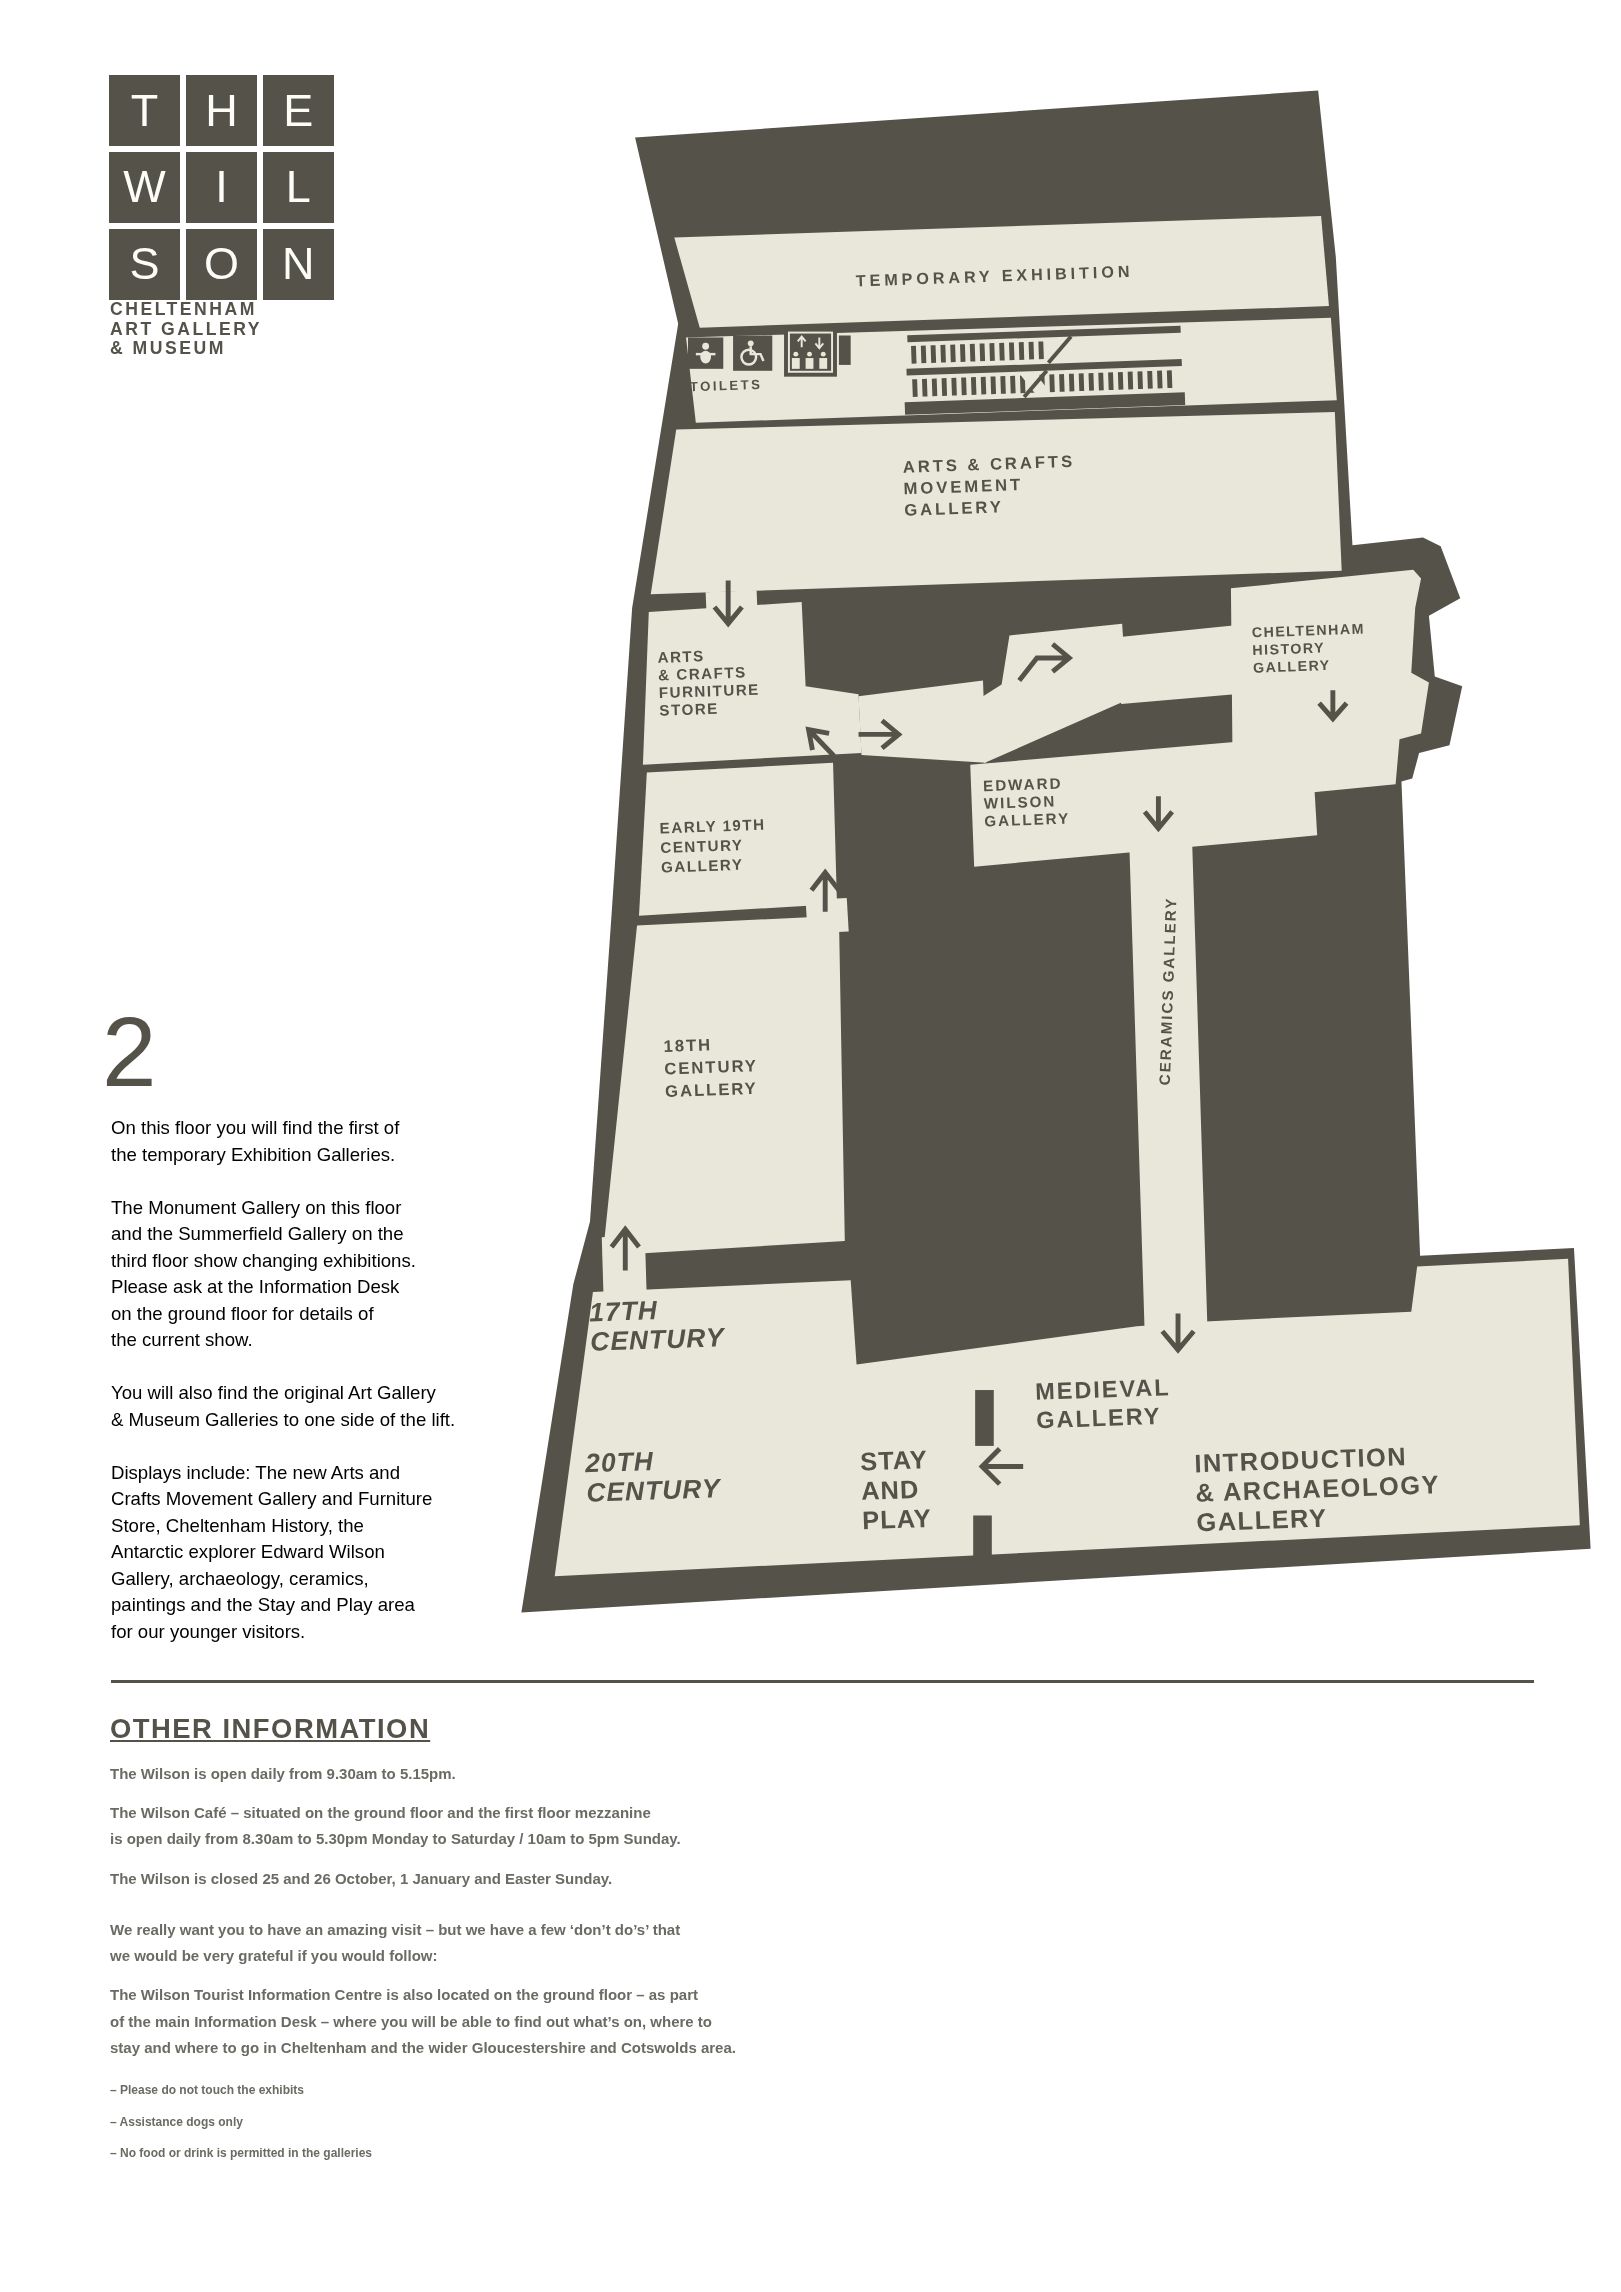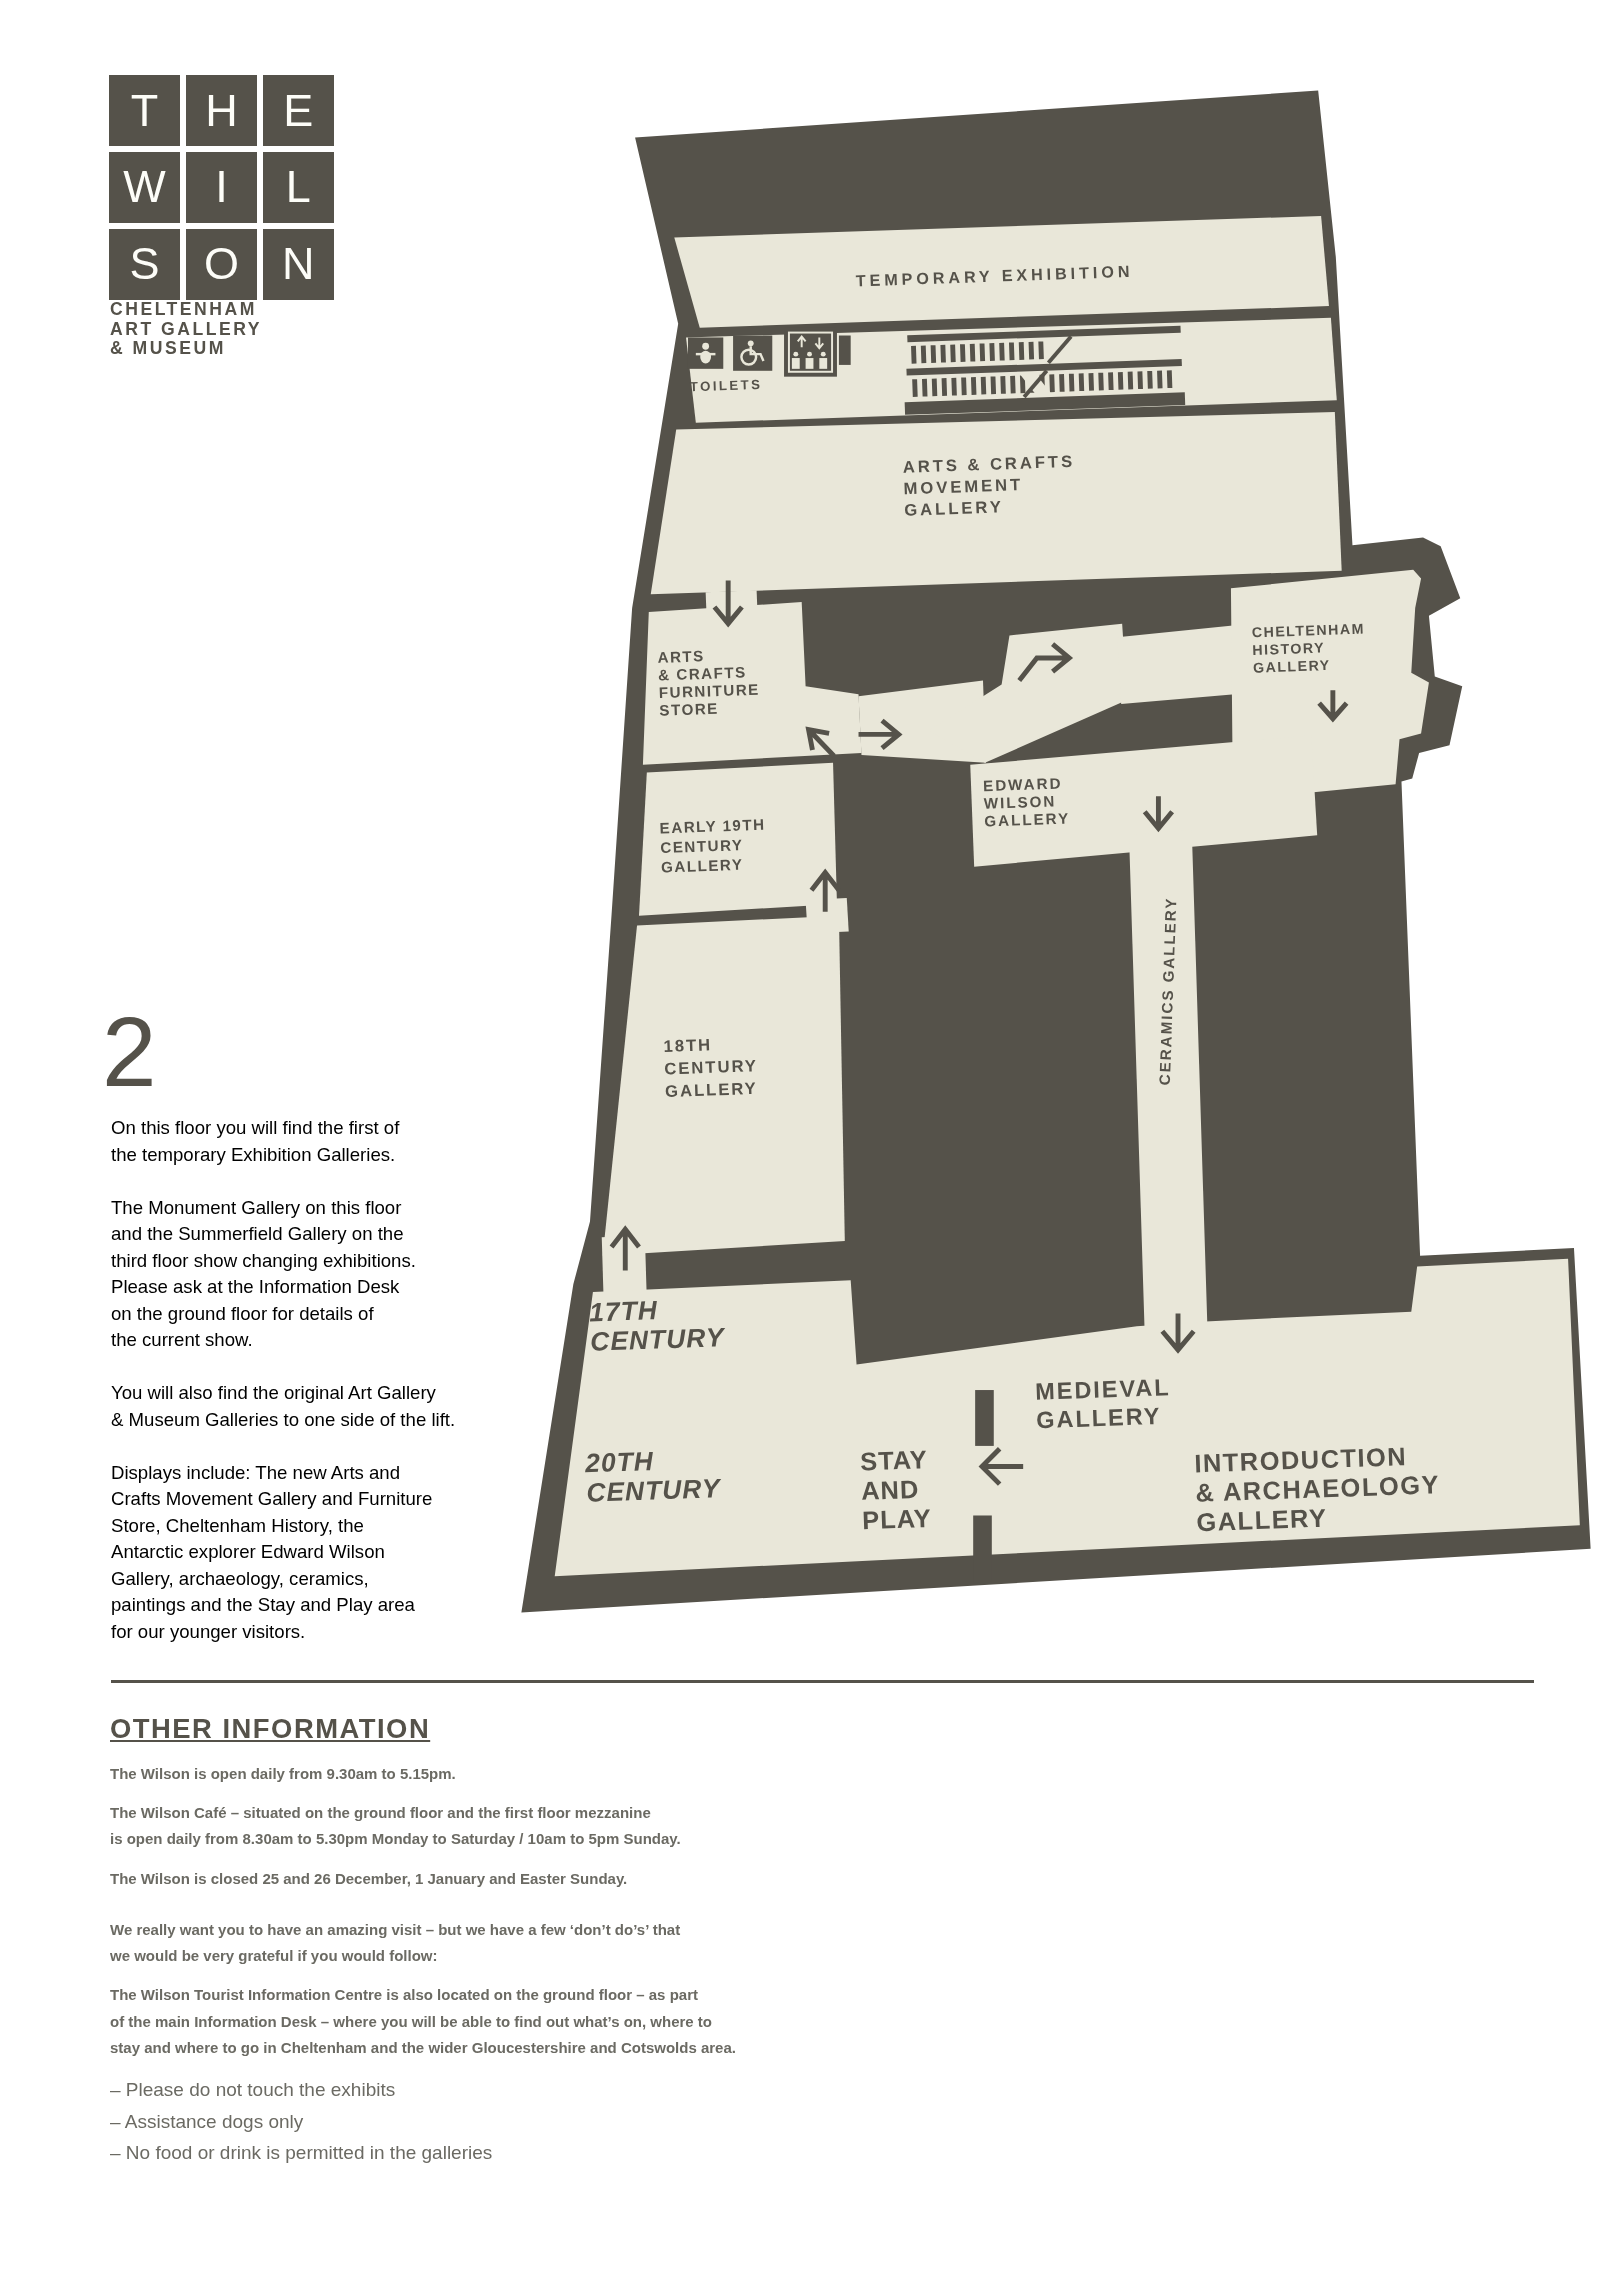--- a/index.html
+++ b/index.html
@@ -19,21 +19,21 @@
   .floor-number{position:absolute;left:102px;top:996px;font-size:98px;font-weight:300;color:#55524A;}
   .floor-desc{position:absolute;left:111px;top:1115px;width:470px;font-size:18.6px;line-height:26.5px;color:#000000;}
   .floor-desc p{margin:0 0 26.5px 0;white-space:pre-line;}
 
   
   .divider{position:absolute;left:111px;top:1680px;width:1423px;height:2.9px;background:#55524A;}
   .other-info{position:absolute;left:110px;top:1713px;width:1157px;color:#6B6A63;}
   .oi-heading{font-size:27.4px;font-weight:700;letter-spacing:1.5px;color:#55524A;margin:0 0 15.7px 0;text-decoration:underline;}
   .oi-p{font-size:15px;font-weight:700;line-height:26.5px;margin:0 0 12.7px 0;white-space:pre-wrap;}
   .oi-p.oi-gap{margin-top:24.5px;}
-  .oi-rule{font-size:19px;font-weight:400;line-height:26.5px;margin:0 0 4.9px 0;white-space:pre-wrap;}
+  .oi-rule{font-size:12px;font-weight:700;line-height:26.5px;margin:0 0 4.9px 0;white-space:pre-wrap;}
   .oi-rules{margin-top:15.7px;}
 
   
   .plan-svg{position:absolute;left:0;top:0;}
   .pl{font-family:"Liberation Sans",sans-serif;font-weight:700;fill:#55524A;}
   .pl-it{font-style:italic;}
   .arrow{stroke:#55524A;stroke-width:5;fill:none;}
 </style>
 </head>
 <body>
@@ -218,21 +218,21 @@
       <text class="pl" x="1220" y="1562" font-size="26" letter-spacing="1.5">GALLERY</text>
     </g>
   </svg>
 
   <div class="divider"></div>
   <div class="other-info">
     <h2 class="oi-heading">OTHER INFORMATION</h2>
     <p class="oi-p">The Wilson is open daily from 9.30am to 5.15pm.</p>
     <p class="oi-p">The Wilson Café – situated on the ground floor and the first floor mezzanine
 is open daily from 8.30am to 5.30pm Monday to Saturday / 10am to 5pm Sunday.</p>
-    <p class="oi-p">The Wilson is closed 25 and 26 December, 1 January and Easter Sunday.</p>
+    <p class="oi-p">The Wilson is closed 25 and 26 October, 1 January and Easter Sunday.</p>
     <p class="oi-p oi-gap">We really want you to have an amazing visit – but we have a few ‘don’t do’s’ that
 we would be very grateful if you would follow:</p>
     <p class="oi-p">The Wilson Tourist Information Centre is also located on the ground floor – as part
 of the main Information Desk – where you will be able to find out what’s on, where to
 stay and where to go in Cheltenham and the wider Gloucestershire and Cotswolds area.</p>
     <div class="oi-rules">
       <p class="oi-rule">– Please do not touch the exhibits</p>
       <p class="oi-rule">– Assistance dogs only</p>
       <p class="oi-rule">– No food or drink is permitted in the galleries</p>
     </div>

